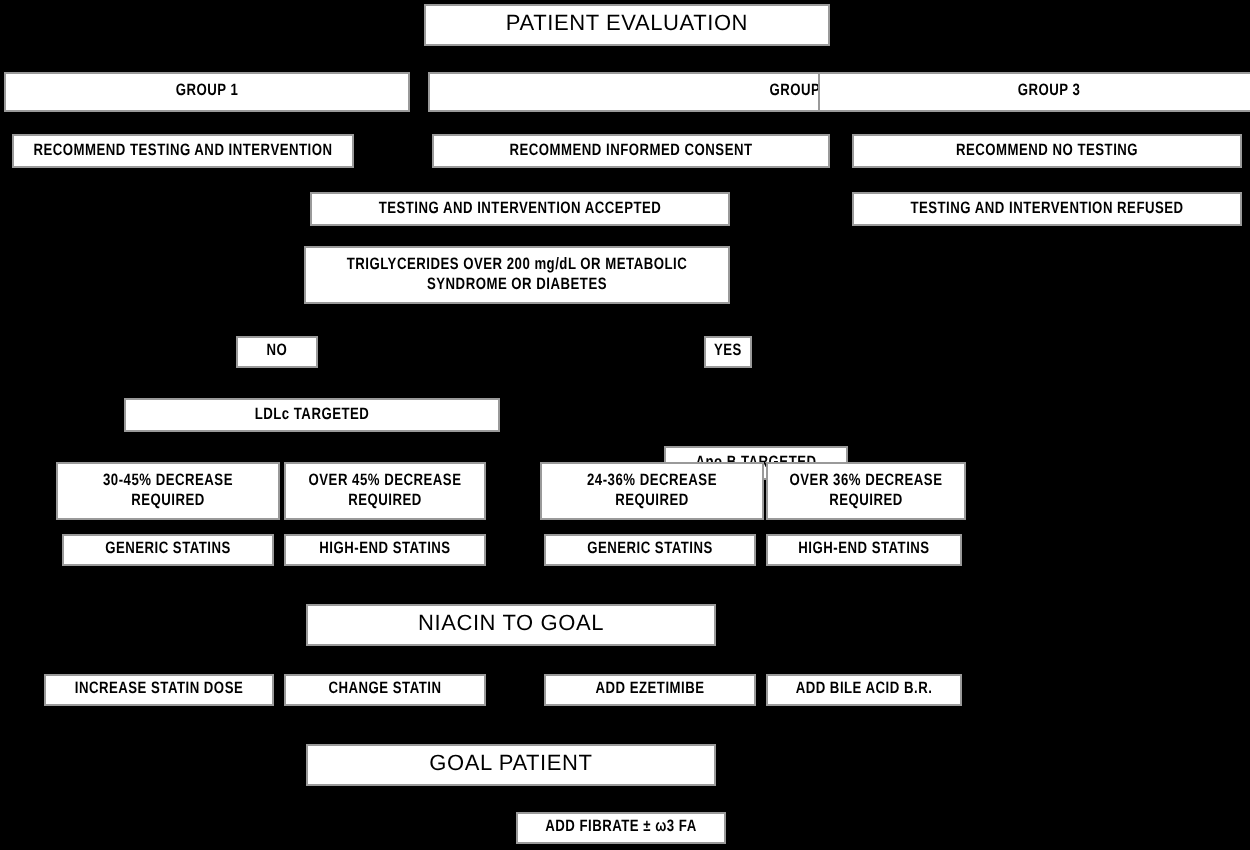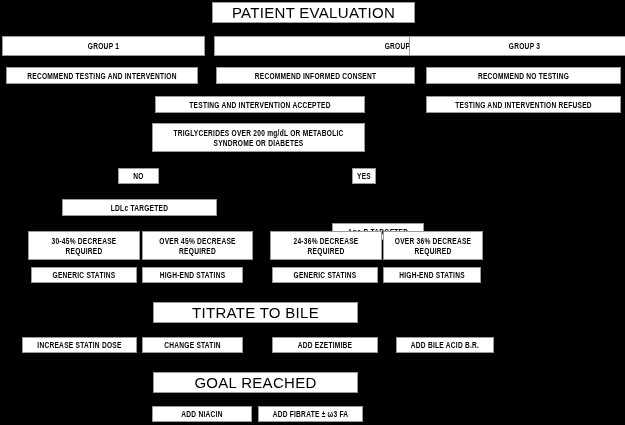--- a/index.html
+++ b/index.html
@@ -40,21 +40,21 @@
   .lbl-wrap {
     font-size: 6.6px;
     font-weight: bold;
     letter-spacing: 0.25px;
     transform: scaleY(1.25);
     white-space: normal;
     padding: 0 4px;
   }
   
   .lbl-big {
-    font-size: 15px;
+    font-size: 11px;
     font-weight: normal;
     letter-spacing: 0.3px;
     white-space: nowrap;
   }
 </style>
 </head>
 <body>
 
 <div id="canvas">
 
@@ -65,21 +65,21 @@
   <div class="node" style="left:2px; top:36px; width:203px; height:20px;">
     <span class="lbl">GROUP 1</span>
   </div>
   <div class="node" style="left:214px; top:36px; width:203px; height:20px;justify-content:flex-end;">
     <span class="lbl">GROUP 2</span>
   </div>
   <div class="node" style="left:409px; top:36px; width:231px; height:20px;">
     <span class="lbl">GROUP 3</span>
   </div>
 
-  <div class="node" style="left:6px; top:67px; width:192px; height:17px;">
+  <div class="node" style="left:6px; top:67px; width:171px; height:17px;">
     <span class="lbl">RECOMMEND TESTING AND INTERVENTION</span>
   </div>
   <div class="node" style="left:216px; top:67px; width:199px; height:17px;text-align:center;">
     <span class="lbl">RECOMMEND INFORMED CONSENT</span>
   </div>
   <div class="node" style="left:155px; top:96px; width:210px; height:17px;">
     <span class="lbl">TESTING AND INTERVENTION ACCEPTED</span>
   </div>
 
   <div class="node" style="left:426px; top:67px; width:195px; height:17px;">
@@ -93,31 +93,31 @@
     <span class="lbl-wrap">TRIGLYCERIDES OVER 200 mg/dL OR METABOLIC SYNDROME OR DIABETES</span>
   </div>
 
   <div class="node" style="left:118px; top:168px; width:41px; height:16px;">
     <span class="lbl">NO</span>
   </div>
   <div class="node" style="left:352px; top:168px; width:24px; height:16px;">
     <span class="lbl">YES</span>
   </div>
 
-  <div class="node" style="left:62px; top:199px; width:155px; height:17px;">
+  <div class="node" style="left:62px; top:199px; width:188px; height:17px;">
     <span class="lbl">LDLc TARGETED</span>
   </div>
   <div class="node" style="left:332px; top:199px; width:92px; height:17px;margin-top:24px;">
     <span class="lbl">Apo B TARGETED</span>
   </div>
 
   <div class="node" style="left:28px; top:231px; width:112px; height:29px;">
     <span class="lbl-wrap">30-45% DECREASE REQUIRED</span>
   </div>
-  <div class="node" style="left:142px; top:231px; width:111px; height:29px;">
+  <div class="node" style="left:142px; top:231px; width:101px; height:29px;">
     <span class="lbl-wrap">OVER 45% DECREASE REQUIRED</span>
   </div>
   <div class="node" style="left:270px; top:231px; width:112px; height:29px;">
     <span class="lbl-wrap">24-36% DECREASE REQUIRED</span>
   </div>
   <div class="node" style="left:383px; top:231px; width:100px; height:29px;">
     <span class="lbl-wrap">OVER 36% DECREASE REQUIRED</span>
   </div>
 
   <div class="node" style="left:31px; top:267px; width:106px; height:16px;">
@@ -127,40 +127,37 @@
     <span class="lbl">HIGH-END STATINS</span>
   </div>
   <div class="node" style="left:272px; top:267px; width:106px; height:16px;">
     <span class="lbl">GENERIC STATINS</span>
   </div>
   <div class="node" style="left:383px; top:267px; width:98px; height:16px;">
     <span class="lbl">HIGH-END STATINS</span>
   </div>
 
   <div class="node" style="left:153px; top:302px; width:205px; height:21px;">
-    <span class="lbl-big">TITRATE TO BILE</span>
+    <span class="lbl-big">NIACIN TO GOAL</span>
   </div>
 
   <div class="node" style="left:22px; top:337px; width:115px; height:16px;">
     <span class="lbl">INCREASE STATIN DOSE</span>
   </div>
   <div class="node" style="left:272px; top:337px; width:106px; height:16px;">
     <span class="lbl">ADD EZETIMIBE</span>
   </div>
   <div class="node" style="left:142px; top:337px; width:101px; height:16px;">
     <span class="lbl">CHANGE STATIN</span>
   </div>
-  <div class="node" style="left:383px; top:337px; width:98px; height:16px;margin-left:13px;">
+  <div class="node" style="left:383px; top:337px; width:98px; height:16px;">
     <span class="lbl">ADD BILE ACID B.R.</span>
   </div>
 
   <div class="node" style="left:153px; top:372px; width:205px; height:21px;">
-    <span class="lbl-big">GOAL REACHED</span>
+    <span class="lbl-big">GOAL PATIENT</span>
   </div>
 
-  <div class="node" style="left:152px; top:406px; width:100px; height:16px;">
-    <span class="lbl">ADD NIACIN</span>
-  </div>
   <div class="node" style="left:258px; top:406px; width:105px; height:16px;">
     <span class="lbl">ADD FIBRATE ± ω3 FA</span>
   </div>
 
 </div>
 
 </body></html>

